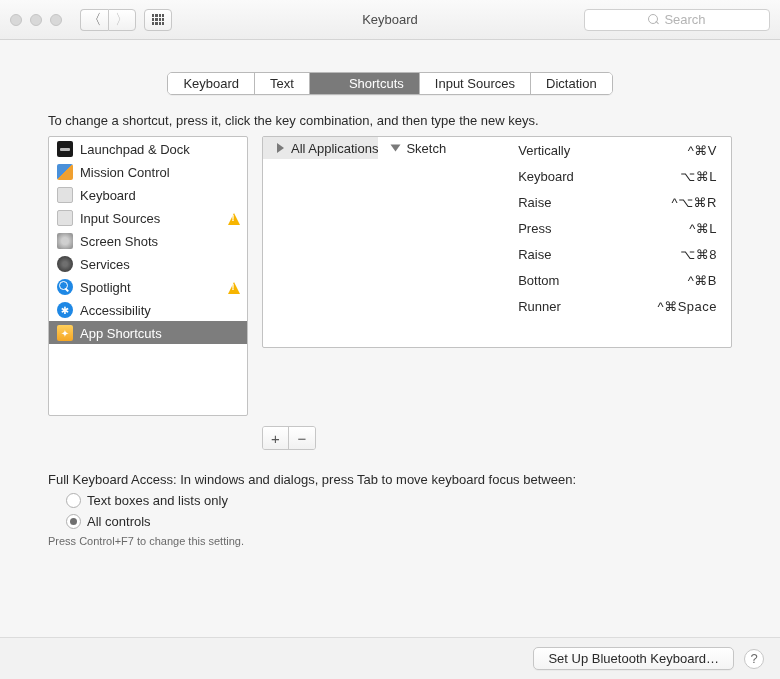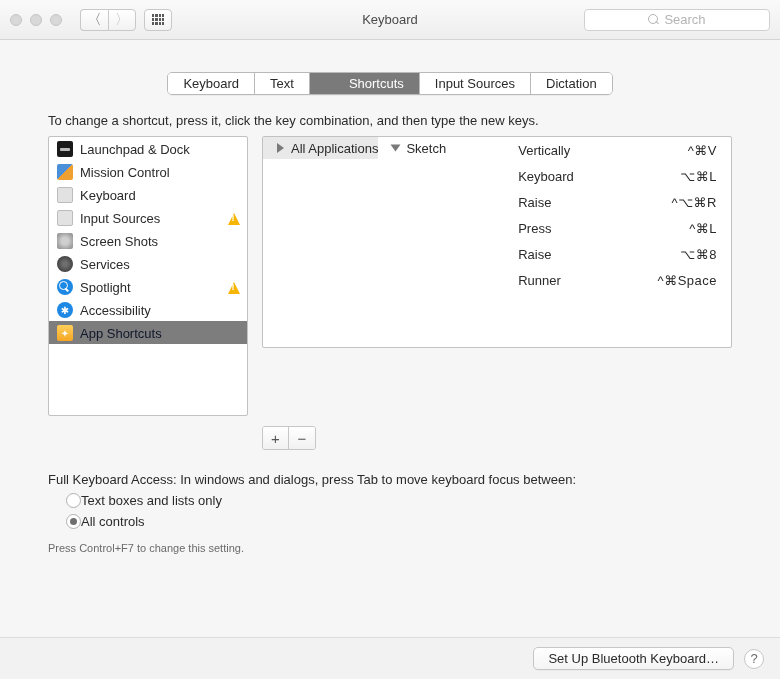--- a/index.html
+++ b/index.html
@@ -72,21 +72,21 @@
   .leftpane {
     width: 200px; height: 280px;
     border:1px solid #c2c2c2; border-radius:2px; background:#fff;
     overflow:hidden;
   }
   .cat {
     display:flex; align-items:flex-end; gap:7px;
     padding: 3px 6px 3px 8px; font-size:13px; height:23px;
     cursor:default;
   }
-  .cat.sel { background:#7d7d7d; color:#0f172a; }
+  .cat.sel { background:#7d7d7d; color:#ffffff; }
   .caticon { width:16px; height:16px; flex:0 0 16px; border-radius:2px; display:flex; align-items:center; justify-content:center; font-size:11px; }
   .cwarn { margin-left:auto; width:15px; height:15px; display:flex; align-items:center; justify-content:center; }
   .warntri { width:0; height:0; border-left:6.5px solid transparent; border-right:6.5px solid transparent; border-bottom:12px solid #f7b500; position:relative; }
   .warntri::after { content:"!"; position:absolute; left:-2px; top:0px; font-size:9px; font-weight:bold; color:#fff; }
 
   .rightpane {
     flex:1; height:212px;
     border:1px solid #c2c2c2; border-radius:2px; background:#fff;
     overflow:hidden; display:flex; flex-direction:row;
   }
@@ -105,24 +105,24 @@
   }
   .scrow .scl { flex:1; }
   .scrow .sck { font-size:13px; letter-spacing:0.5px; color:#2a2a2a; white-space:nowrap;}
 
   .pmwrap { display:flex; justify-content:flex-start; padding:10px 0 0 214px; }
   .pm { display:flex; border:1px solid #c6c6c6; border-radius:3px; overflow:hidden; }
   .pm button { width:26px; height:22px; border:none; background:linear-gradient(#ffffff,#f1f1f1); font-size:15px; color:#555; display:flex;align-items:center;justify-content:center;}
   .pm button:first-child { border-right:1px solid #c6c6c6; }
 
   .fka { margin-top:22px; font-size:13px; }
-  .radiorow { display:flex; align-items:center; gap:0; margin:6px 0 2px 18px; font-size:13px;}
+  .radiorow { display:flex; align-items:center; gap:6px; margin:6px 0 2px 18px; font-size:13px;}
   .radio { width:15px; height:15px; border-radius:50%; border:1px solid #b0b0b0; background:#fff; display:flex;align-items:center;justify-content:center;}
   .radio.sel::after { content:""; width:7px; height:7px; border-radius:50%; background:#6f6f6f; }
-  .hint { font-size:11px; color:#6a6a6a; margin-top:13px; }
+  .hint { font-size:11px; color:#6a6a6a; margin-top:6px; }
 
   
   .footer {
     position:absolute; left:0; right:0; bottom:0;
     background:#f2f2f2; border-top:1px solid #dcdcdc;
     height:42px; display:flex; align-items:center; justify-content:flex-end;
     padding:0 16px; gap:10px;
   }
   .btn {
     background:linear-gradient(#ffffff,#f4f4f4);
@@ -270,20 +270,24 @@
           </div>
           <div class="scrow">
             <span class="scl">Press</span>
             <span class="sck">^⌘L</span>
           </div>
           <div class="scrow">
             <span class="scl">Raise</span>
             <span class="sck">⌥⌘8</span>
           </div>
           <div class="scrow">
+            <span class="scl">Bottom</span>
+            <span class="sck">^⌘B</span>
+          </div>
+          <div class="scrow">
             <span class="scl">Runner</span>
             <span class="sck">^⌘Space</span>
           </div>
         </div>
     </div>
   </div>
 
   <div class="pmwrap">
     <div class="pm">
       <button>+</button>

